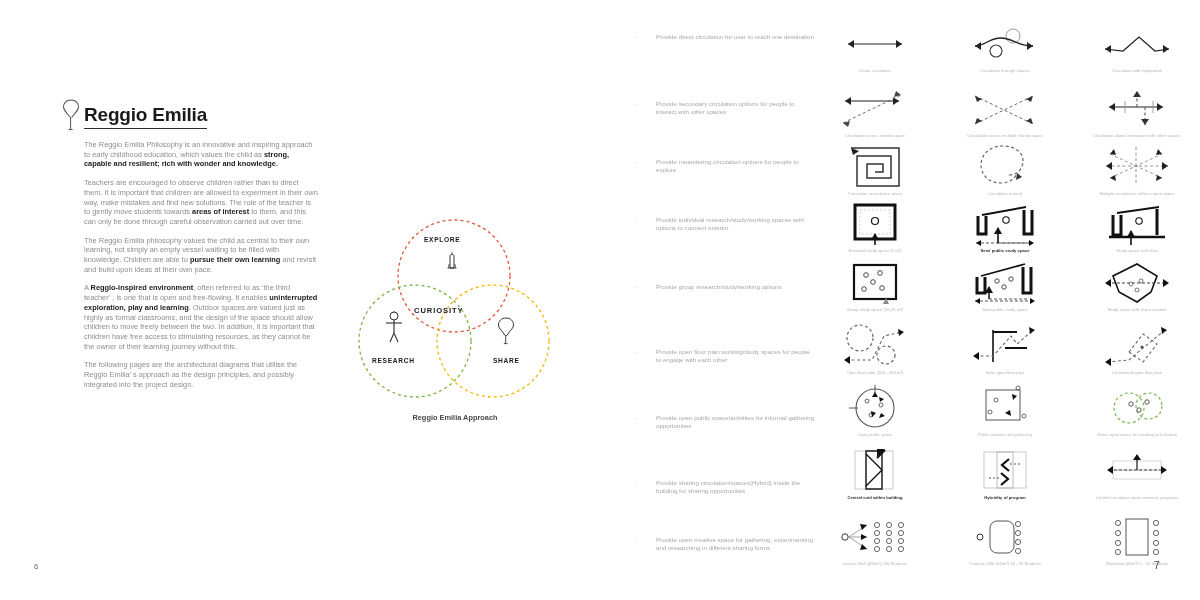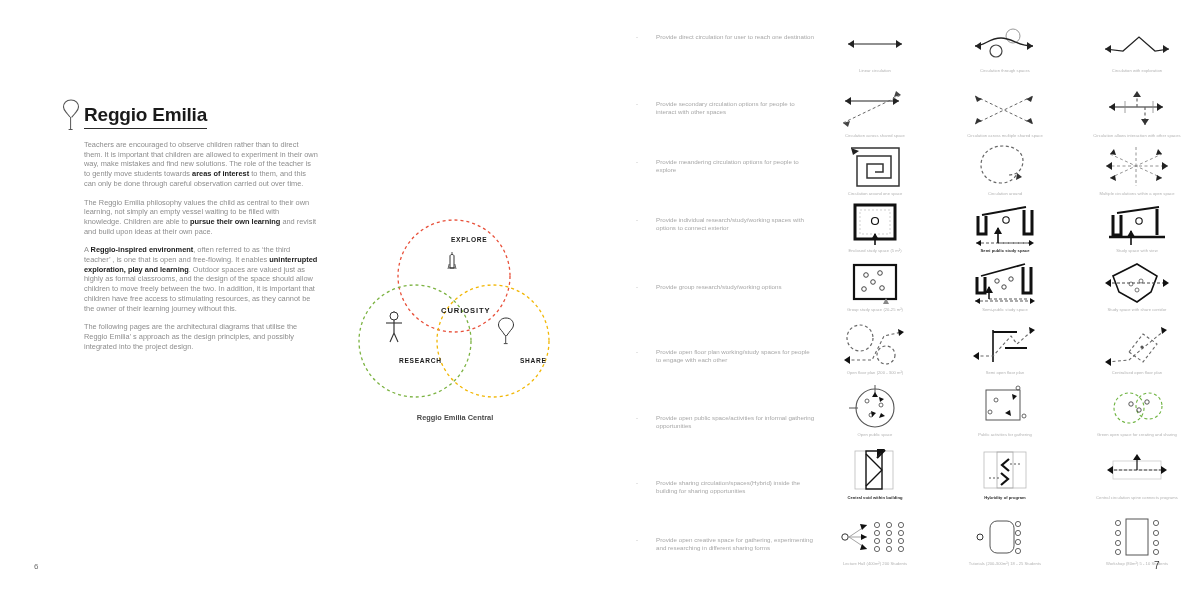--- a/index.html
+++ b/index.html
@@ -27,21 +27,21 @@
     font-size: 7.4px; line-height: 9.7px; color: #8d8d8d;
     margin-bottom: 9px; text-align: left;
   }
   .para b { color: #1d1d1d; font-weight: bold; }
 
   
   .venn-wrap { position: absolute; left: 340px; top: 198px; width: 230px; height: 232px; }
   .venn-svg { position: absolute; left: 0; top: 0; }
   .venn-label {
     position: absolute; font-size: 6.6px; font-weight: bold;
-    color: #1a1a1a; letter-spacing: 0.7px; white-space: nowrap; margin-left: 27px;
+    color: #1a1a1a; letter-spacing: 0.7px; white-space: nowrap;
   }
   .lbl-explore   { left: 84px;  top: 38px; }
   .lbl-curiosity { left: 74px;  top: 108px; font-size: 7.6px; letter-spacing: 0.9px; }
   .lbl-research  { left: 32px;  top: 159px; }
   .lbl-share     { left: 153px; top: 159px; }
   .venn-caption {
     position: absolute; left: 0; top: 215px; width: 230px;
     text-align: center; font-size: 7.4px; font-weight: bold; color: #4a4a4a;
   }
   .venn-fig { position: absolute; }
@@ -89,20 +89,21 @@
       <path d="M11 2 C16 2 18.5 5.5 18.5 9 C18.5 12 16 14 14.5 16 L11.6 19.4" fill="none" stroke="#555" stroke-width="1.1"></path>
       <path d="M10.6 19 L10.6 31" fill="none" stroke="#555" stroke-width="1"></path>
       <path d="M8.6 31.5 L12.6 31.5" stroke="#555" stroke-width="1"></path>
     </svg>
 
     <div class="title-block">
       <div class="page-title">Reggio Emilia</div>
     </div>
 
     <div class="body-copy" id="body-copy">
+        <div class="para"><span>The Reggio Emilia Philosophy is an innovative and inspiring approach to early childhood education, which values the child as </span><b>strong, capable and resilient; rich with wonder and knowledge.</b></div>
         <div class="para"><span>Teachers are encouraged to observe children rather than to direct them. It is important that children are allowed to experiment in their own way, make mistakes and find new solutions. The role of the teacher is to gently move students towards </span><b>areas of interest</b><span> to them, and this can only be done through careful observation carried out over time.</span></div>
         <div class="para"><span>The Reggio Emilia philosophy values the child as central to their own learning, not simply an empty vessel waiting to be filled with knowledge. Children are able to </span><b>pursue their own learning</b><span> and revisit and build upon ideas at their own pace.</span></div>
         <div class="para"><span>A </span><b>Reggio-inspired environment</b><span>, often referred to as ‘the third teacher’ , is one that is open and free-flowing. It enables </span><b>uninterrupted exploration, play and learning</b><span>. Outdoor spaces are valued just as highly as formal classrooms, and the design of the space should allow children to move freely between the two. In addition, it is important that children have free access to stimulating resources, as they cannot be the owner of their learning journey without this.</span></div>
         <div class="para"><span>The following pages are the architectural diagrams that utilise the Reggio Emilia’ s approach as the design principles, and possibly integrated into the project design.</span></div>
       </div>
 
     <div class="venn-wrap">
       <svg class="venn-svg" width="230" height="212" viewBox="0 0 230 212">
         <circle id="venn-c0" cx="114" cy="78" r="56" fill="none" stroke-width="1.3" stroke-dasharray="3,3" stroke="#e8503a"></circle>
         <circle id="venn-c1" cx="75" cy="143" r="56" fill="none" stroke-width="1.3" stroke-dasharray="3,3" stroke="#7cb342"></circle>
@@ -129,21 +130,21 @@
         <path d="M11 22 L7 31 M11 22 L15 31" stroke="#333" stroke-width="1.1" fill="none"></path>
       </svg>
 
       <svg class="venn-fig fig-share" width="20" height="30" viewBox="0 0 20 30">
         <path d="M10 2 C5 2 2.5 5.5 2.5 9 C2.5 12 5.4 14 7 16.5 L9 19.5" fill="none" stroke="#333" stroke-width="1"></path>
         <path d="M10 2 C15 2 17.5 5.5 17.5 9 C17.5 12 14.6 14 13 16.5 L10.4 20" fill="none" stroke="#333" stroke-width="1"></path>
         <path d="M9.7 19 L9.7 27" stroke="#333" stroke-width="0.9"></path>
         <path d="M7.8 27.6 L11.6 27.6" stroke="#333" stroke-width="0.9"></path>
       </svg>
 
-      <div class="venn-caption">Reggio Emilia Central</div>
+      <div class="venn-caption">Reggio Emilia Approach</div>
     </div>
 
     <div class="folio folio-left">6</div>
   </div>
 
   <div class="page-right">
     <div class="req-list" id="req-list">
         <div class="req-item" style="top: 33px;">
           <div class="req-dash">-</div>
           <div class="req-text">Provide direct circulation for user  to reach one destination</div>

